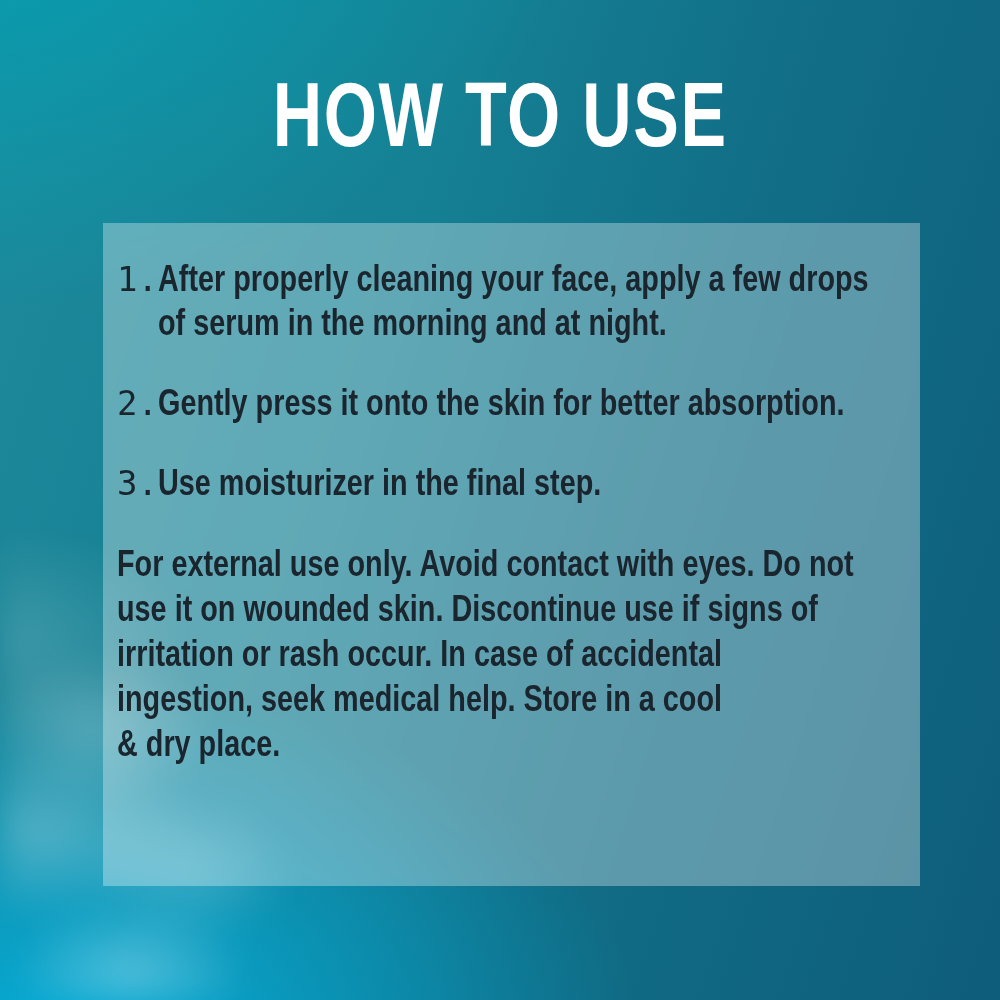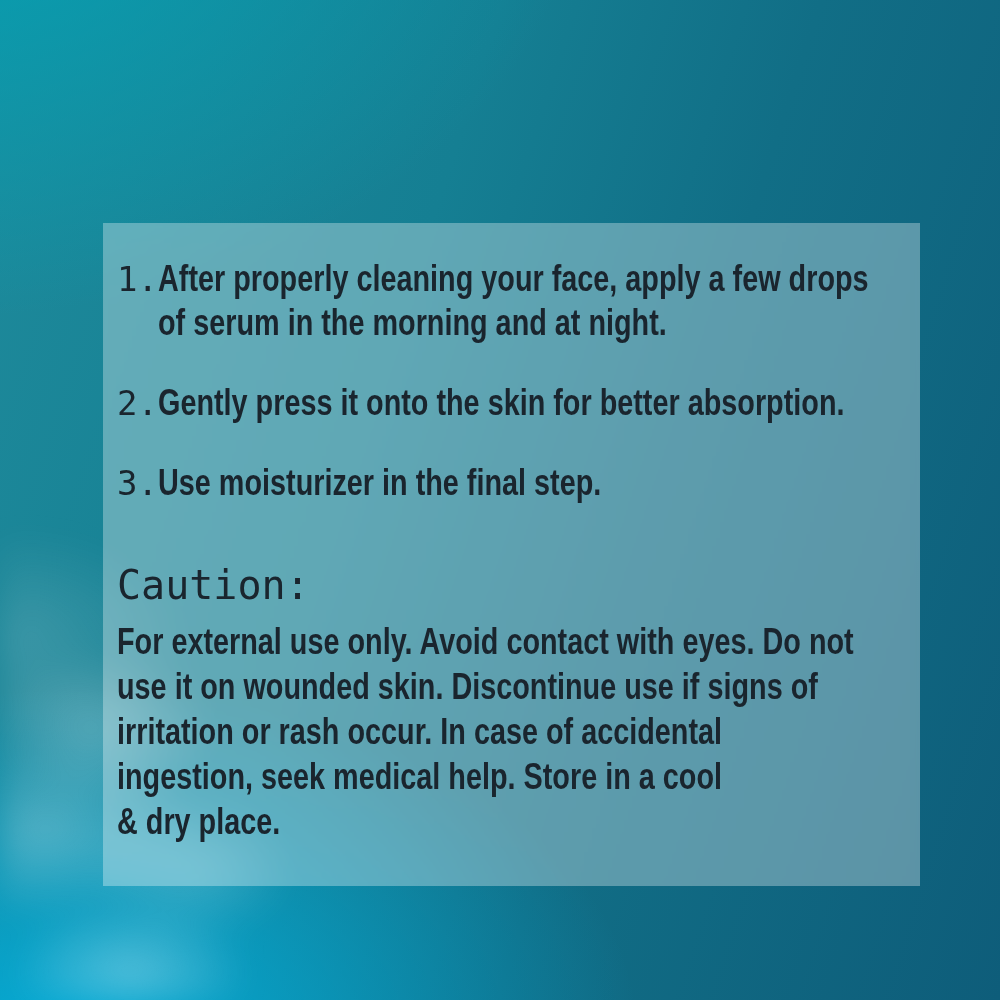--- a/index.html
+++ b/index.html
@@ -97,40 +97,42 @@
     transform: scaleX(0.80);
     transform-origin: 0 0;
   }
 </style>
 </head>
 <body>
 
 <div class="stage">
   <div class="clouds"></div>
 
+  <div class="title-wrap">
+    <div class="title">HOW TO USE</div>
+  </div>
 
   <div class="panel">
 
     <div class="step">
       <span class="marker">1.</span>
       <span class="step-text">After properly cleaning your face, apply a few drops
 of serum in the morning and at night.</span>
     </div>
 
     <div class="step">
       <span class="marker">2.</span>
       <span class="step-text">Gently press it onto the skin for better absorption.</span>
     </div>
 
     <div class="step">
       <span class="marker">3.</span>
       <span class="step-text">Use moisturizer in the final step.</span>
     </div>
 
-    <div class="caution-heading">Caution:</div>
     <div class="caution-body">For external use only. Avoid contact with eyes. Do not
 use it on wounded skin. Discontinue use if signs of
 irritation or rash occur. In case of accidental
 ingestion, seek medical help. Store in a cool
 &amp; dry place.</div>
 
   </div>
 </div>
 
 </body></html>

